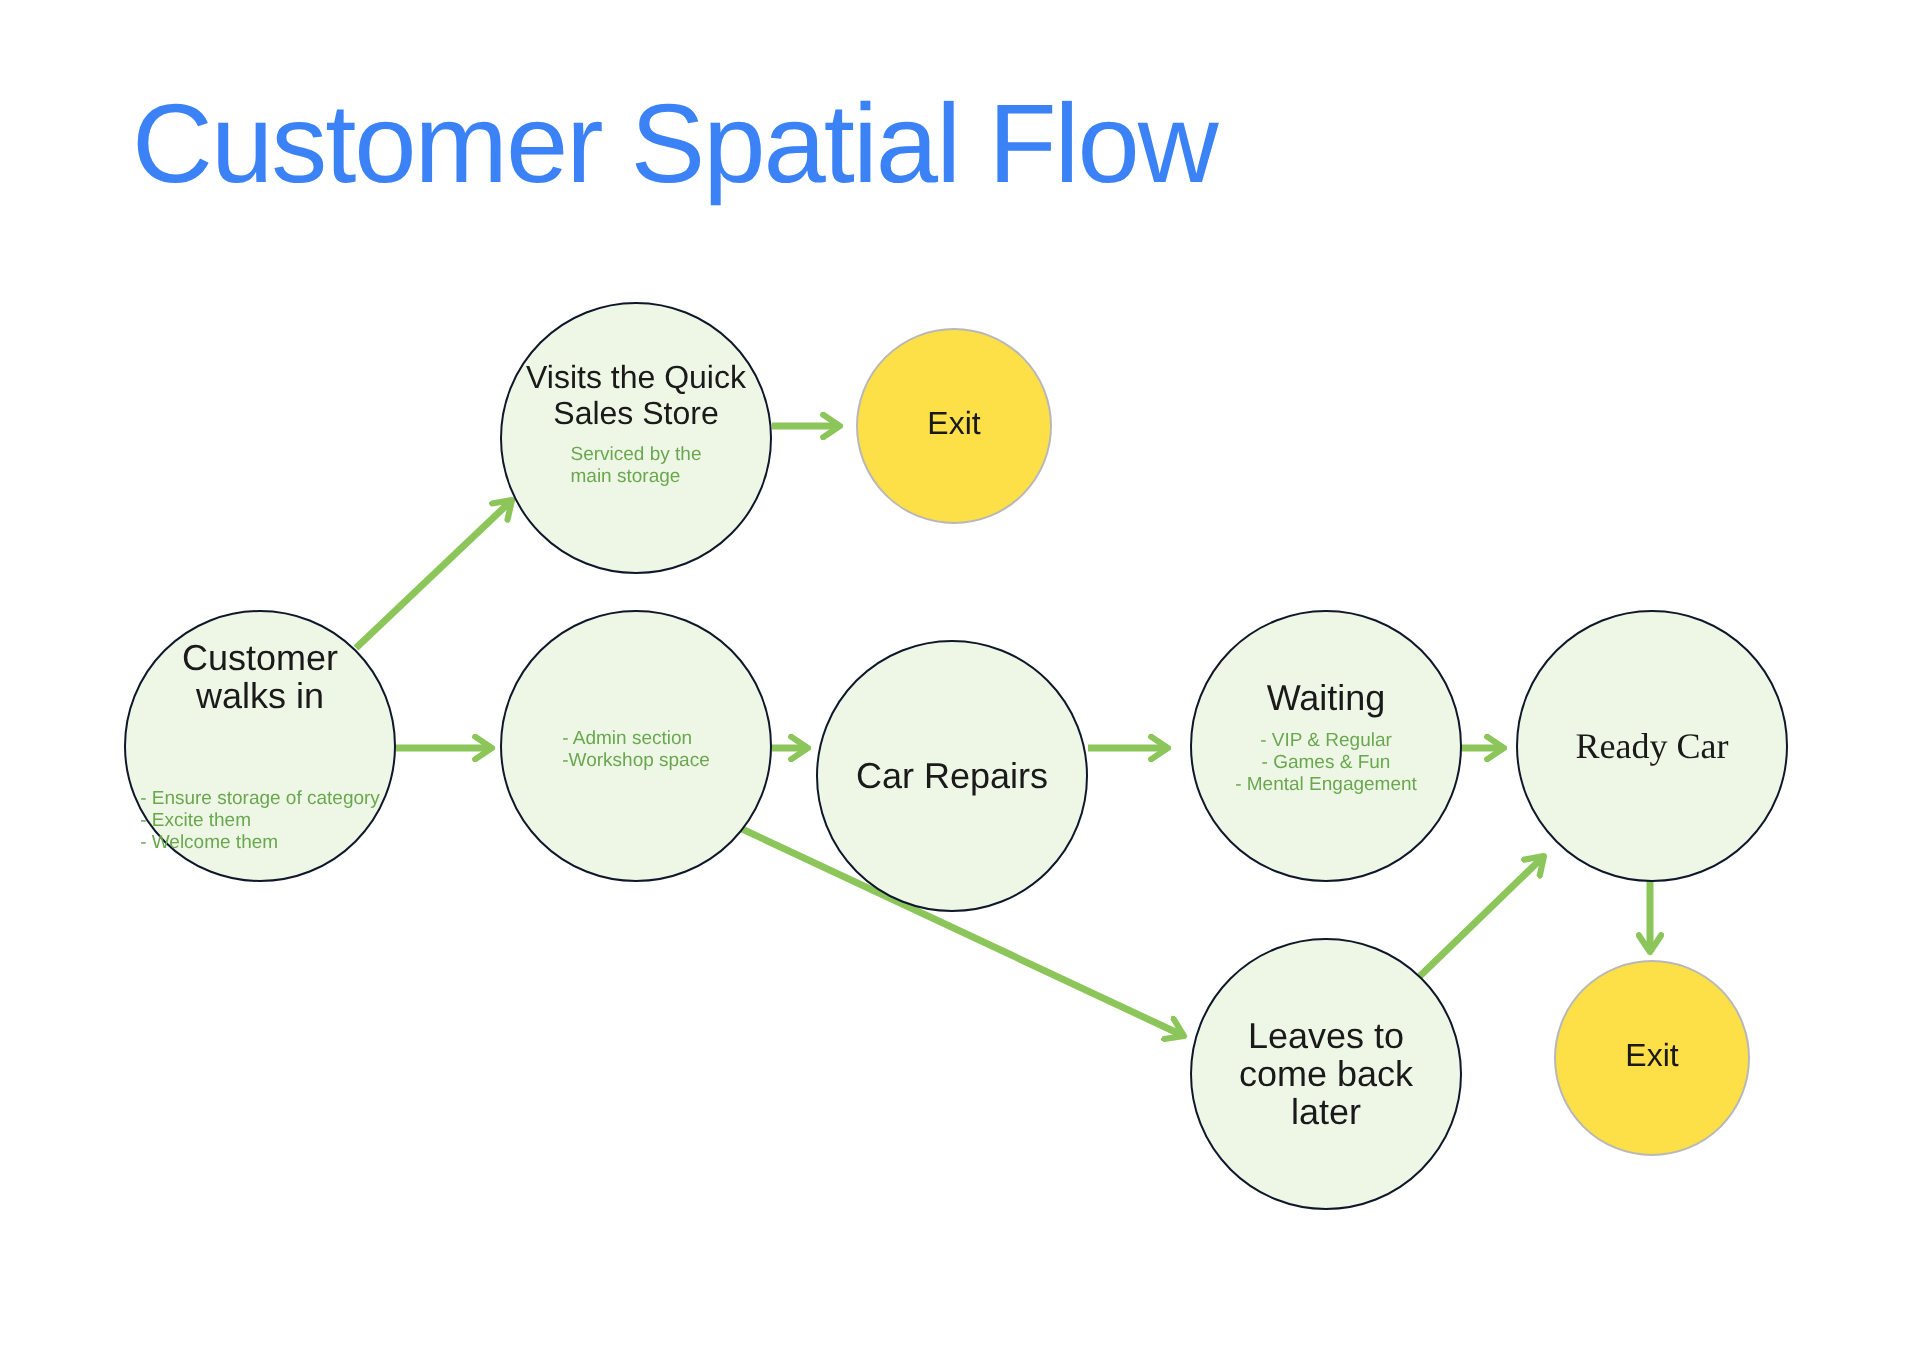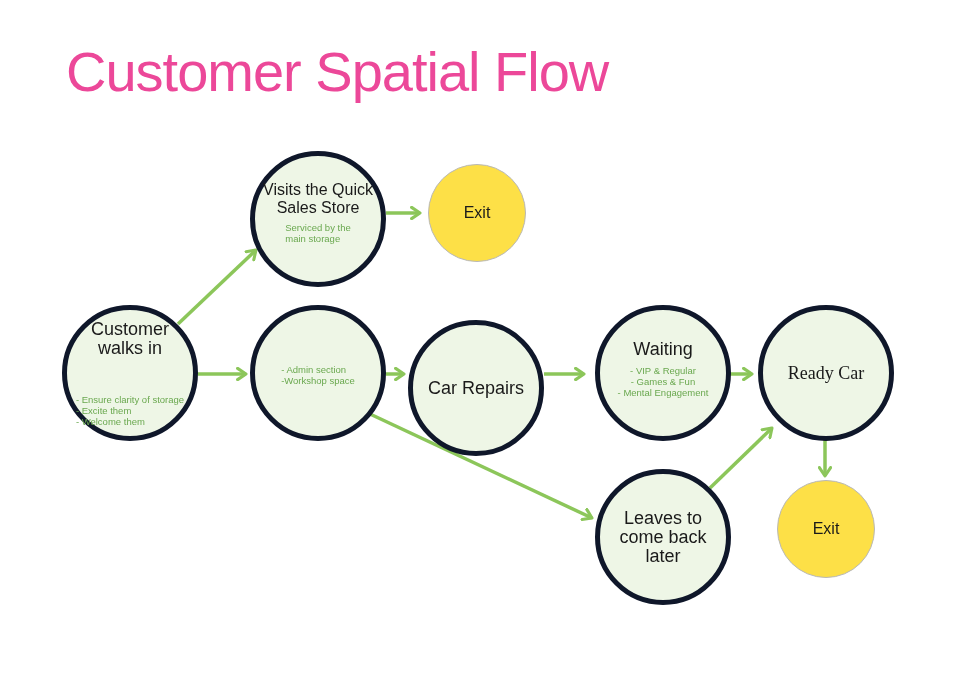--- a/index.html
+++ b/index.html
@@ -1,20 +1,20 @@
 <!DOCTYPE html>
 <html><head>
   <meta charset="utf-8">
   <style>
     html, body { margin: 0; padding: 0; background: #ffffff; }
     body { width: 960px; height: 679px; position: relative; overflow: hidden; font-family: "Liberation Sans", sans-serif; }
-    .title { position: absolute; left: 66px; top: 44px; font-size: 56px; color: #ec4899; letter-spacing: -1px; font-weight: normal; margin: 0; line-height: 1; }
+    .title { position: absolute; left: 66px; top: 44px; font-size: 56px; color: #3b82f6; letter-spacing: -1px; font-weight: normal; margin: 0; line-height: 1; }
     svg.links { position: absolute; left: 0; top: 0; width: 960px; height: 679px; }
     .node { position: absolute; border-radius: 50%; box-sizing: border-box; display: flex; flex-direction: column; align-items: center; justify-content: center; text-align: center; }
-    .node.step { background: #eef6e6; border: 5px solid #0f172a; }
+    .node.step { background: #eef6e6; border: 1px solid #0f172a; }
     .node.exit { background: #fde047; border: 1px solid #b8b8b8; }
     .node .label { color: #1a1a1a; font-size: 16px; line-height: 18px; white-space: pre-line; }
     .node .label.big { font-size: 18px; line-height: 19px; }
     .node .notes { color: #6aa84f; font-size: 9.5px; line-height: 11px; font-weight: normal; margin-top: 6px; text-align: left; }
     .node .notes div { white-space: nowrap; }
   </style>
 </head>
 <body>
 
 <h1 class="title">Customer Spatial Flow</h1>
@@ -35,21 +35,21 @@
     <line x1="730" y1="374" x2="752" y2="374"></line>
     <line x1="710" y1="488" x2="772" y2="428"></line>
     <line x1="825" y1="440" x2="825" y2="476"></line>
   </g>
 </svg>
 
 <div class="node step" style="left:62px; top:305px; width:136px; height:136px;gap:31px;">
   <div class="label big">Customer
 walks in</div>
   <div class="notes" style="margin-top:5px;">
-    <div>- Ensure clarity of storage</div>
+    <div>- Ensure storage of category</div>
     <div>- Excite them</div>
     <div>- Welcome them</div>
   </div>
 </div>
 
 <div class="node step" style="left:250px; top:151px; width:136px; height:136px;">
   <div class="label" style="margin-top:-14px;">Visits the Quick
 Sales Store</div>
   <div class="notes" style="margin-top:5px;">
     <div>Serviced by the</div>

